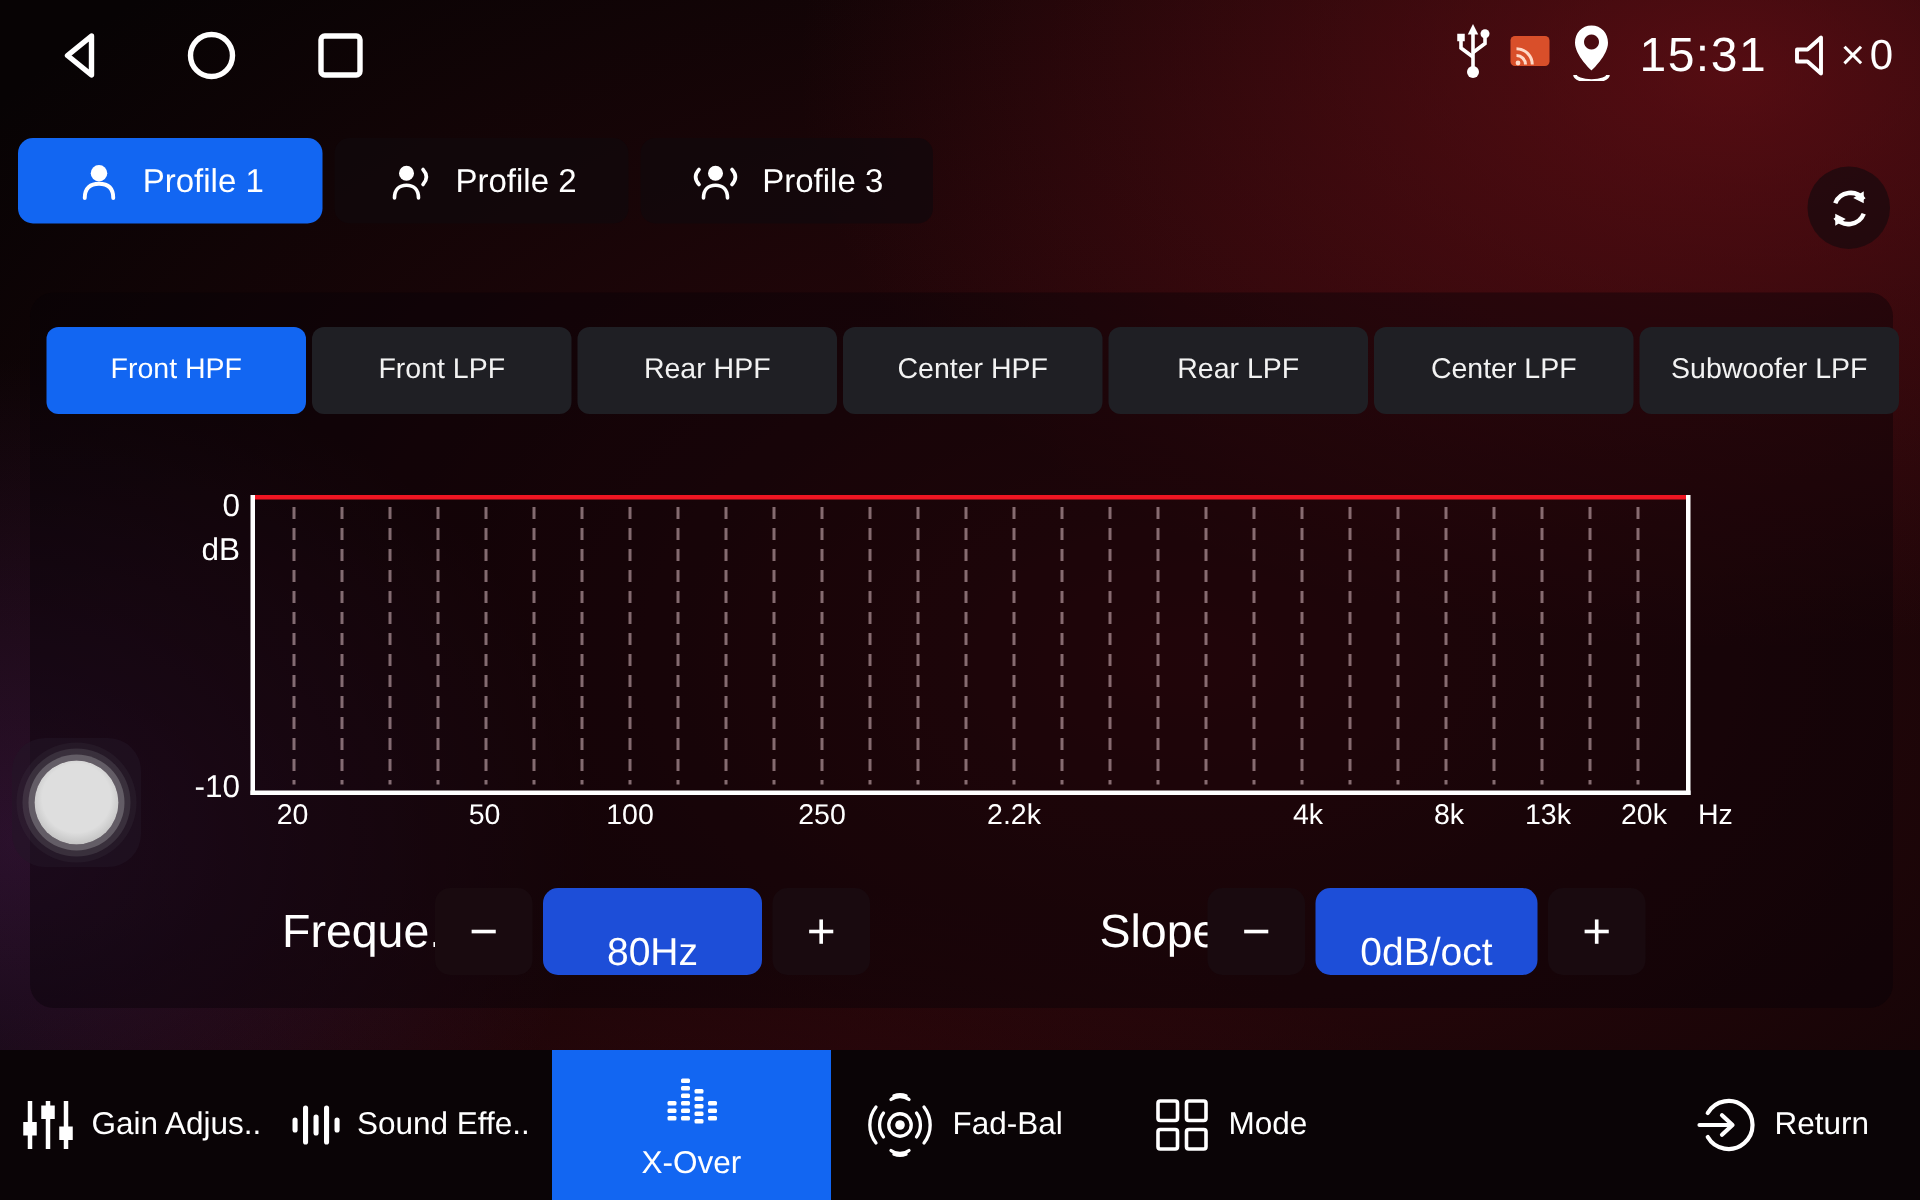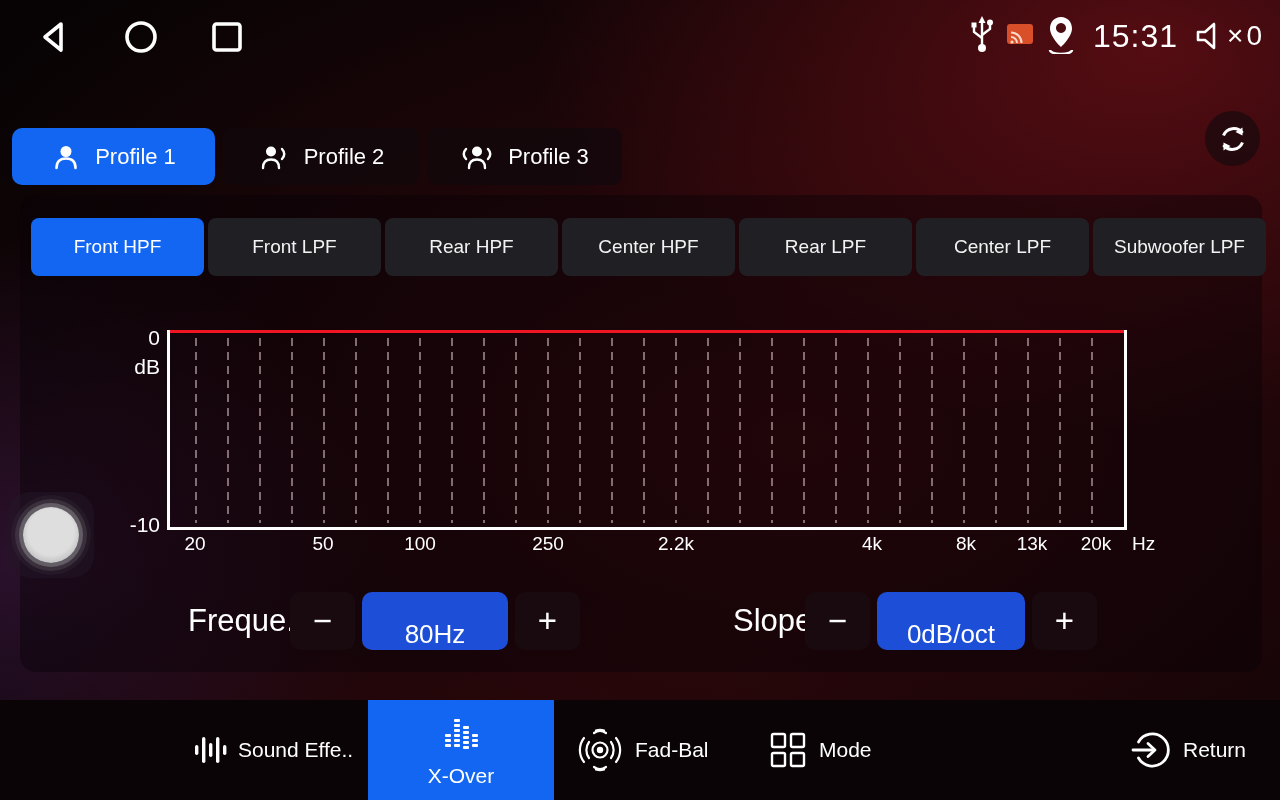--- a/index.html
+++ b/index.html
@@ -18,21 +18,21 @@
 
   
   .statusbar { position:absolute; top:0; left:0; width:100%; height:76px; }
   .nav-keys { position:absolute; left:36px; top:18px; display:flex; gap:48px; align-items:center; }
   .nav-keys svg { display:block; }
   .status-right { position:absolute; right:18px; top:14px; display:flex; align-items:center; gap:10px; }
   .clock { font-size:32px; font-weight:400; letter-spacing:1px; margin:0 6px; }
   .volume-cluster { display:flex; align-items:center; gap:3px; font-size:28px; }
 
   
-  .profile-row { position:absolute; left:12px; top:128px; display:flex; gap:8px; }
+  .profile-row { position:absolute; left:12px; top:92px; display:flex; gap:8px; }
   .profile-btn {
     height:57px; border-radius:10px; display:flex; align-items:center; justify-content:center;
     gap:14px; font-size:22px; background:rgba(16,8,12,0.72); cursor:pointer;
   }
   .profile-btn.active { background:#1266f2; }
   .p1 { width:203px; } .p2 { width:196px; } .p3 { width:195px; }
   .refresh-btn {
     position:absolute; left:1205px; top:111px; width:55px; height:55px; border-radius:50%;
     background:rgba(26,10,14,0.75); display:flex; align-items:center; justify-content:center; cursor:pointer;
   }
@@ -287,20 +287,33 @@
   <div class="ctl-btn" style="left:1012px;">
       <span>+</span>
     </div>
 </div>
 
 <div class="floating-knob">
   <div class="knob-circle"></div>
 </div>
 
 <div class="bottom-nav">
+  <div class="nav-item ni-gain">
+    <svg width="36" height="40" viewBox="0 0 36 40">
+      <g stroke="#fff" stroke-width="3">
+        <line x1="6" y1="4" x2="6" y2="36"></line>
+          <line x1="18" y1="4" x2="18" y2="36"></line>
+          <line x1="30" y1="4" x2="30" y2="36"></line>
+      </g>
+      <rect x="1.5" y="18" width="9" height="9" fill="#fff"></rect>
+      <rect x="13.5" y="7" width="9" height="9" fill="#fff"></rect>
+      <rect x="25.5" y="21" width="9" height="9" fill="#fff"></rect>
+    </svg>
+    <span>Gain Adjus..</span>
+  </div>
 
   <div class="nav-item ni-sound">
     <svg width="34" height="40" viewBox="0 0 34 40">
       <g fill="#fff">
         <rect x="2" y="15" width="3.4" height="10" rx="1.7"></rect>
         <rect x="9" y="7" width="3.4" height="26" rx="1.7"></rect>
         <rect x="16" y="13" width="3.4" height="14" rx="1.7"></rect>
         <rect x="23" y="7" width="3.4" height="26" rx="1.7"></rect>
         <rect x="30" y="15" width="3.4" height="10" rx="1.7"></rect>
       </g>

